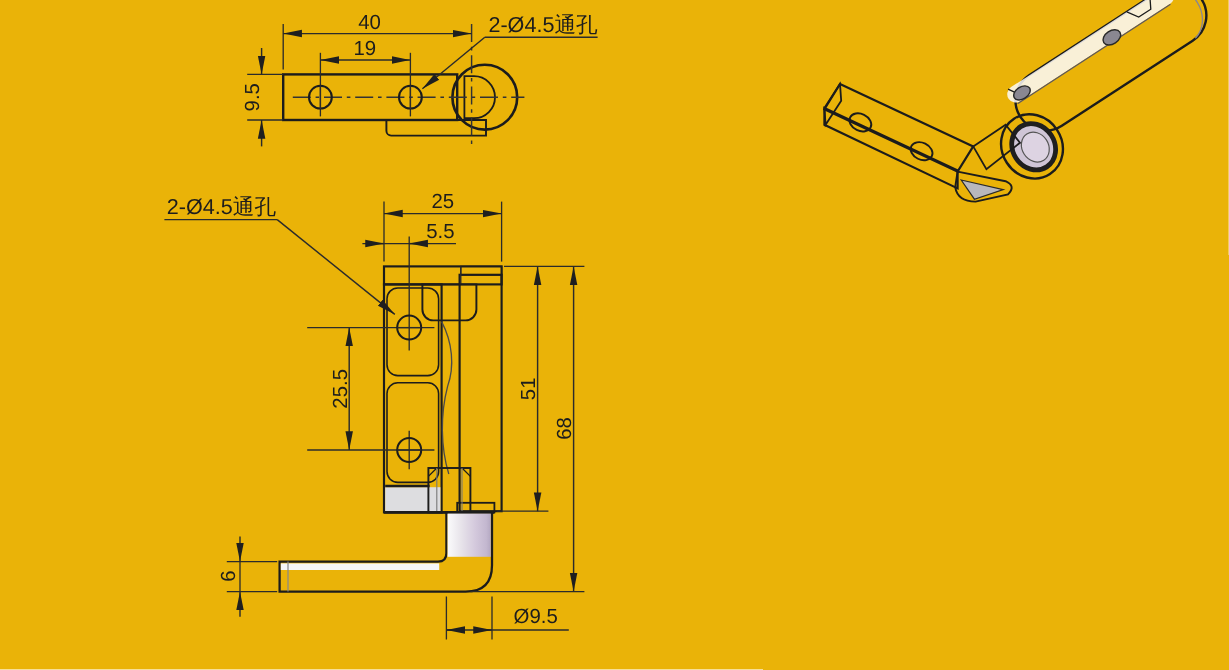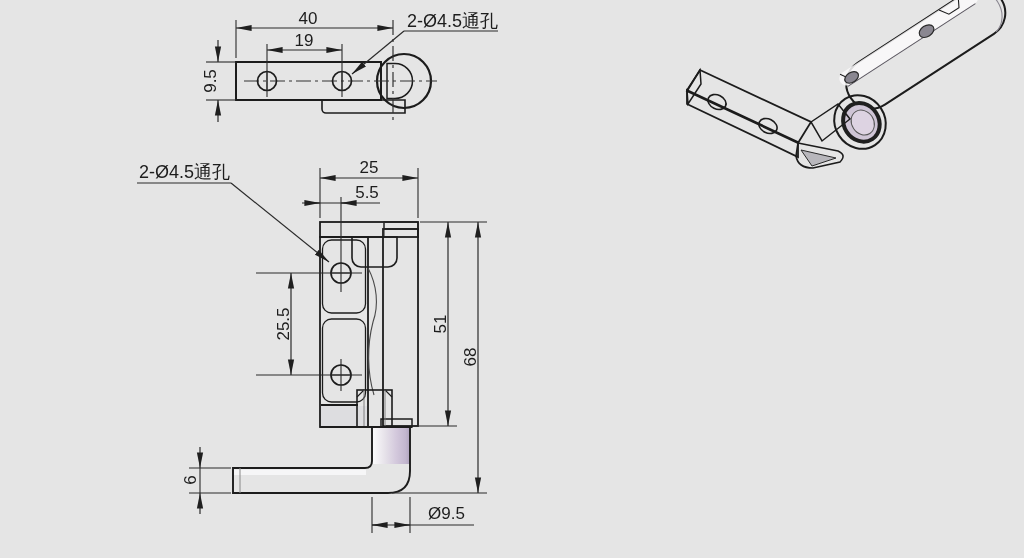--- a/index.html
+++ b/index.html
@@ -1,16 +1,16 @@
 <!DOCTYPE html>
 <html><head>
 <meta charset="utf-8">
 <style>
   html,body{margin:0;padding:0;background:#ffffff;}
-  .stage{position:relative;width:1024px;height:558px;background:#e5e5e5;overflow:hidden;
+  .stage{position:relative;width:1024px;height:558px;background:#eab308;overflow:hidden;
          font-family:"Liberation Sans", sans-serif;}
   svg{display:block}
   text{font-family:"Liberation Sans", sans-serif; fill:#1d1d1d;}
   .dimtxt{font-size:17px;}
   .lbltxt{font-size:18px;}
   .dim{stroke:#2b2b2b;stroke-width:1.2;fill:none;}
   .thin{stroke:#2b2b2b;stroke-width:1.1;fill:none;}
   .ol{stroke:#1c1c1c;fill:none;}
   .cl{stroke:#333;stroke-width:1.2;fill:none;stroke-dasharray:15 4 3 4;}
 </style>

